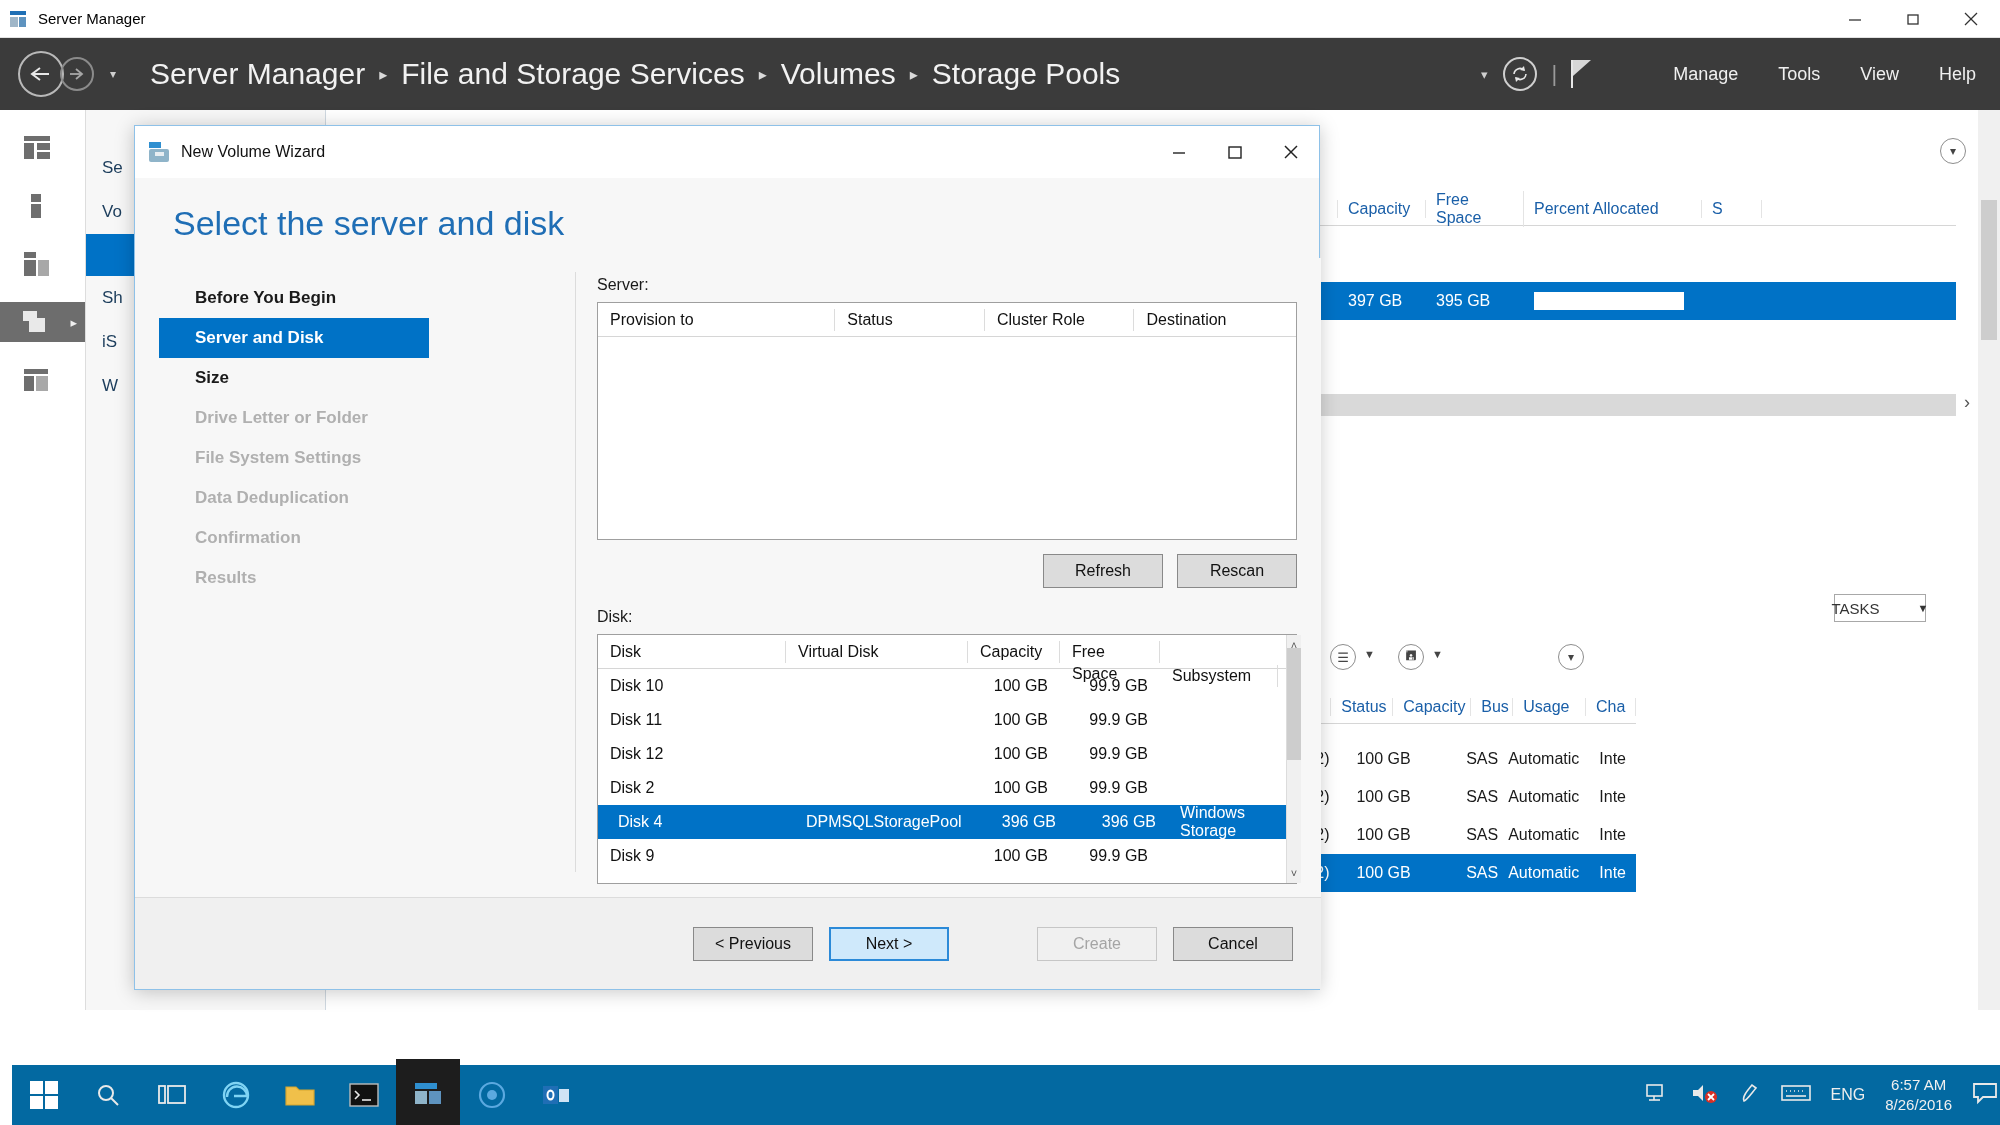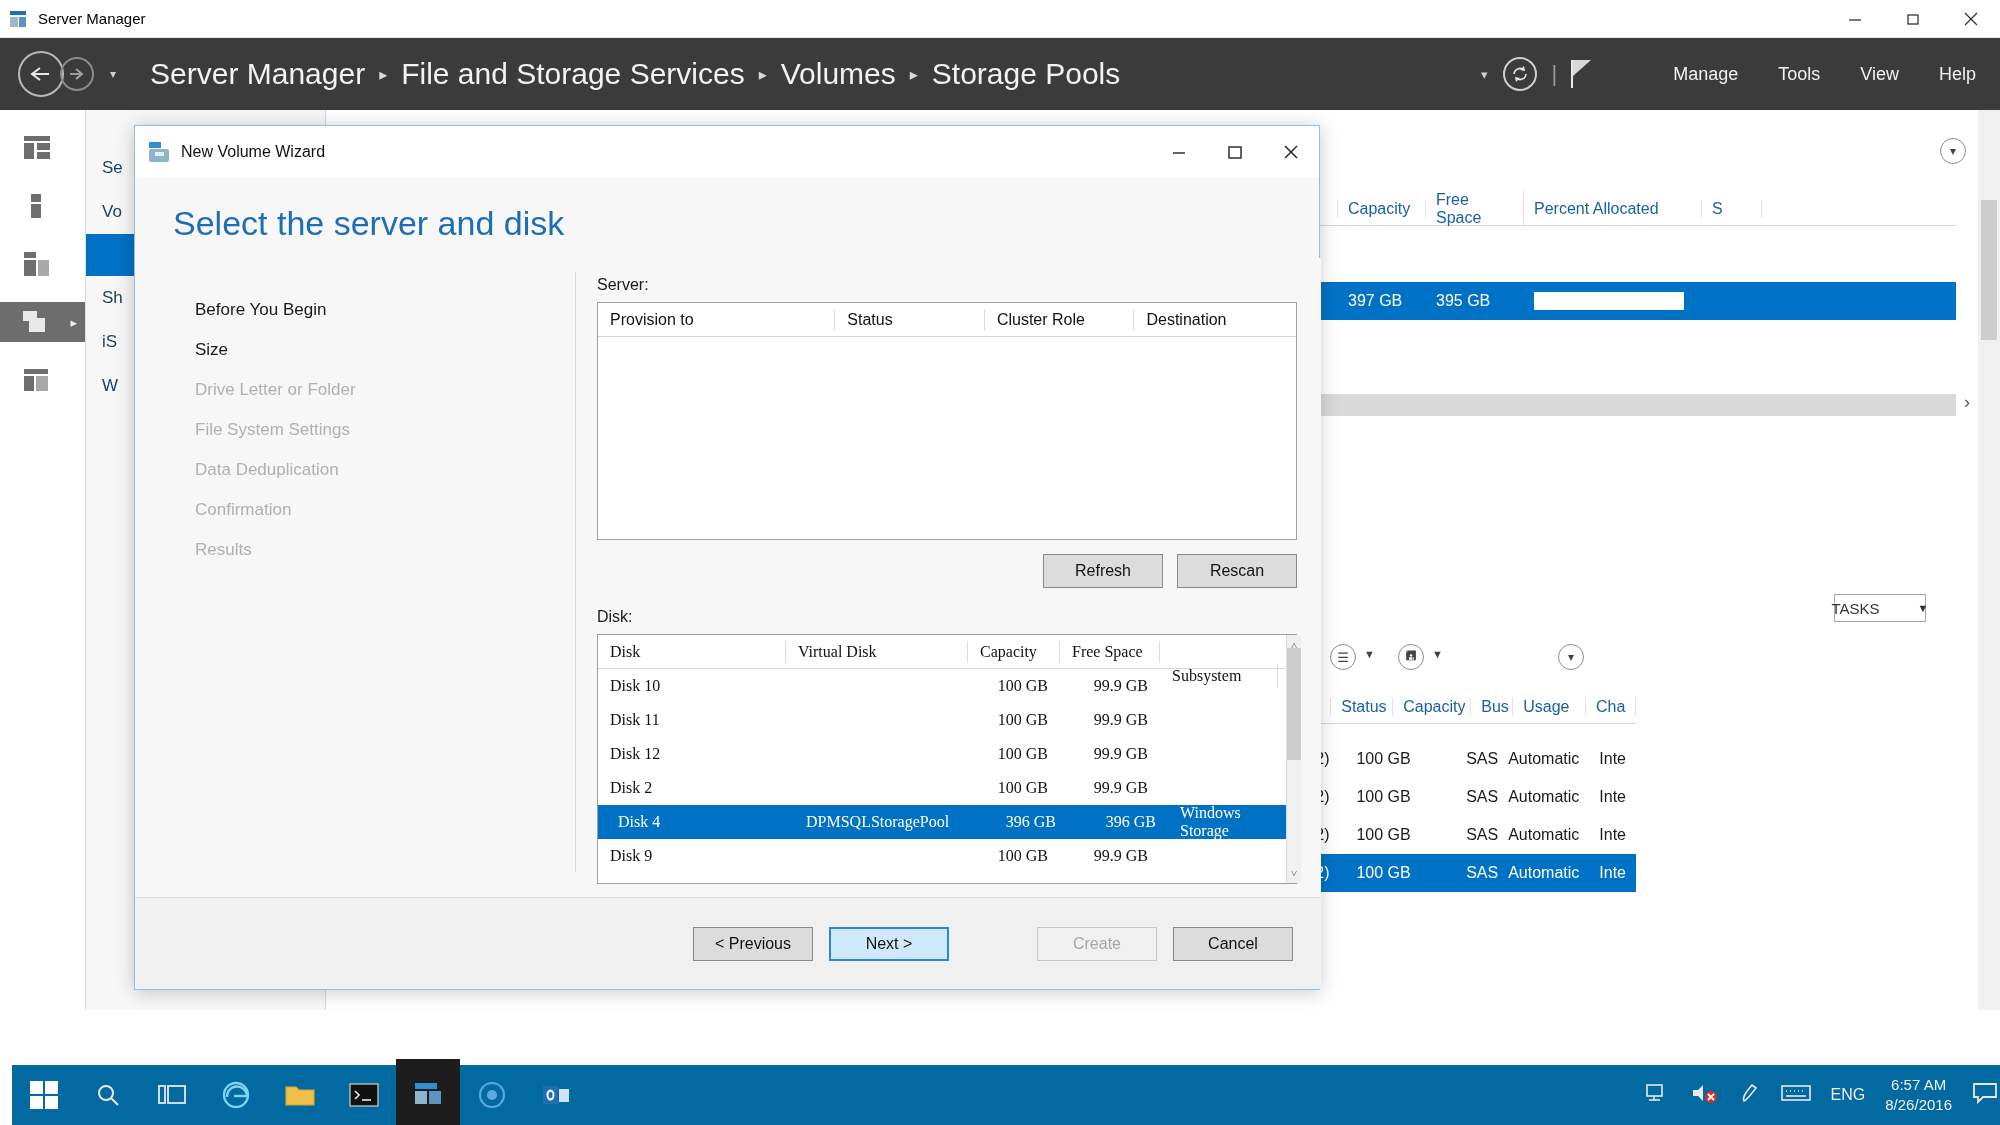--- a/index.html
+++ b/index.html
@@ -130,21 +130,21 @@
   .wiz-ico .b3 { position:absolute; left:6px; top:10px; width:9px; height:4px; background:#e8eef2; }
   .wiz-title-text { font-size: 16px; color: #111; }
   .wiz-winbtns { margin-left:auto; display:flex; }
   .wiz-wb { width: 56px; height: 52px; display:flex; align-items:center; justify-content:center; color:#333; }
 
   .wiz-h1 {
     font-size: 34px; color: #1f6eb5; font-weight: 300;
     padding: 26px 0 0 38px;
   }
   .wiz-body { position: absolute; left: 0; top: 132px; width: 1186px; height: 640px; background:#f7f7f7; }
-  .steps { position: absolute; left: 24px; top: 32px; width: 270px; }
+  .steps { position: absolute; left: 24px; top: 20px; width: 270px; font-weight: bold; }
   .step { font-size: 17px; color: #1a1a1a; padding: 10px 0 10px 36px; }
   .step.cur { background: #0072c6; color: #ffffff; }
   .step.dim { color: #b0b0b0; }
   .sep-line { position: absolute; left: 440px; top: 14px; width: 1px; height: 600px; background: #dcdcdc; }
 
   .wiz-content { position: absolute; left: 462px; top: 18px; width: 700px; }
   .lbl { font-size: 16px; color: #1a1a1a; margin-bottom: 8px; }
   .grid-box { border: 1px solid #9f9f9f; background: #ffffff; }
   .ghead { display:flex; height: 34px; align-items:center; border-bottom: 1px solid #d6d6d6; background:#fff;}
   .gth { font-size: 16px; color:#111; padding: 0 12px; border-right: 1px solid #dcdcdc; height: 22px; line-height: 22px;}
@@ -434,20 +434,21 @@
         </span>
       </span>
     </div>
 
     <div class="wiz-h1">Select the server and disk</div>
 
     <div class="wiz-body">
 
       <div class="steps">
         <div class="step">Before You Begin</div>
+        <div class="step cur">Server and Disk</div>
         <div class="step">Size</div>
         <div class="step dim">Drive Letter or Folder</div>
         <div class="step dim">File System Settings</div>
         <div class="step dim">Data Deduplication</div>
         <div class="step dim">Confirmation</div>
         <div class="step dim">Results</div>
       </div>
 
       <div class="sep-line"></div>
 
@@ -464,21 +465,21 @@
           </div>
         </div>
 
         <div style="display:flex; justify-content:flex-end; gap:14px; margin-top:14px; width:700px;">
           <div class="btn">Refresh</div>
           <div class="btn">Rescan</div>
         </div>
 
         <div class="lbl" style="margin-top:20px;">Disk:</div>
 
-        <div class="grid-box" style="width:700px;height:250px; display:flex;font-family:Liberation Serif, serif;">
+        <div class="grid-box" style="width:700px;height:250px; display:flex;">
           <div style="flex:1;">
             <div class="ghead">
               <span class="gth" style="width:188px;">Disk</span>
               <span class="gth" style="width:182px;">Virtual Disk</span>
               <span class="gth" style="width:92px;">Capacity</span>
               <span class="gth" style="width:100px;">Free Space</span>
               <span class="gth" style="width:118px;margin-top:48px;">Subsystem</span>
             </div>
 
             <div class="grow">

